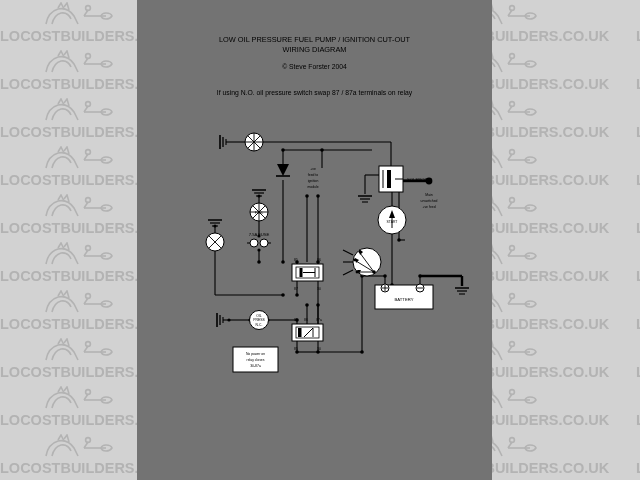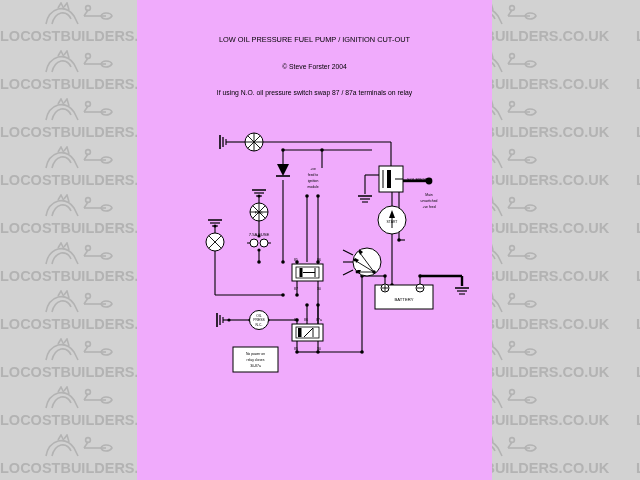--- a/index.html
+++ b/index.html
@@ -17,21 +17,21 @@
   }
   .wm-text{
     position:absolute;bottom:0px;left:0;
     color:#b3b3b3;
     font-size:14.5px;font-weight:bold;
     white-space:nowrap;
   }
   
   #page{
     position:absolute;left:137px;top:0;width:355px;height:480px;
-    background:#f0abfc;
+    background:#737373;
   }
   
   .hdr{
     position:absolute;width:100%;text-align:center;
     color:#000;font-size:7.4px;font-family:"Liberation Sans", sans-serif;
   }
   #title1{top:35px;}
   #title2{top:45px;}
   #copyright{top:63px;font-size:6.8px;}
   #note{top:89px;font-size:6.8px;}
@@ -451,20 +451,21 @@
     <div class="wm-text" style="position: absolute; left: -212px; top: 508px; color: rgb(179, 179, 179); font-size: 14.5px; font-weight: bold; font-family: &quot;Liberation Sans&quot;, sans-serif; white-space: nowrap;">LOCOSTBUILDERS.CO.UK</div>
     <div class="wm-text" style="position: absolute; left: 0px; top: 508px; color: rgb(179, 179, 179); font-size: 14.5px; font-weight: bold; font-family: &quot;Liberation Sans&quot;, sans-serif; white-space: nowrap;">LOCOSTBUILDERS.CO.UK</div>
     <div class="wm-text" style="position: absolute; left: 212px; top: 508px; color: rgb(179, 179, 179); font-size: 14.5px; font-weight: bold; font-family: &quot;Liberation Sans&quot;, sans-serif; white-space: nowrap;">LOCOSTBUILDERS.CO.UK</div>
     <div class="wm-text" style="position: absolute; left: 424px; top: 508px; color: rgb(179, 179, 179); font-size: 14.5px; font-weight: bold; font-family: &quot;Liberation Sans&quot;, sans-serif; white-space: nowrap;">LOCOSTBUILDERS.CO.UK</div>
     <div class="wm-text" style="position: absolute; left: 636px; top: 508px; color: rgb(179, 179, 179); font-size: 14.5px; font-weight: bold; font-family: &quot;Liberation Sans&quot;, sans-serif; white-space: nowrap;">LOCOSTBUILDERS.CO.UK</div>
   </div>
 
 <div id="page">
 
   <div class="hdr" id="title1">LOW OIL PRESSURE  FUEL PUMP / IGNITION CUT-OUT</div>
+  <div class="hdr" id="title2">WIRING DIAGRAM</div>
   <div class="hdr" id="copyright">© Steve Forster 2004</div>
   <div class="hdr" id="note">If using N.O. oil pressure switch swap 87 / 87a terminals on relay</div>
 
   <svg id="schematic" viewBox="0 0 355 480">
     <defs>
       <g id="gndsym">
         <line x1="0" y1="-7" x2="0" y2="7" stroke="#000" stroke-width="1.6"></line>
         <line x1="3" y1="-5" x2="3" y2="5" stroke="#000" stroke-width="1.3"></line>
         <line x1="6" y1="-3" x2="6" y2="3" stroke="#000" stroke-width="1.1"></line>
       </g>

